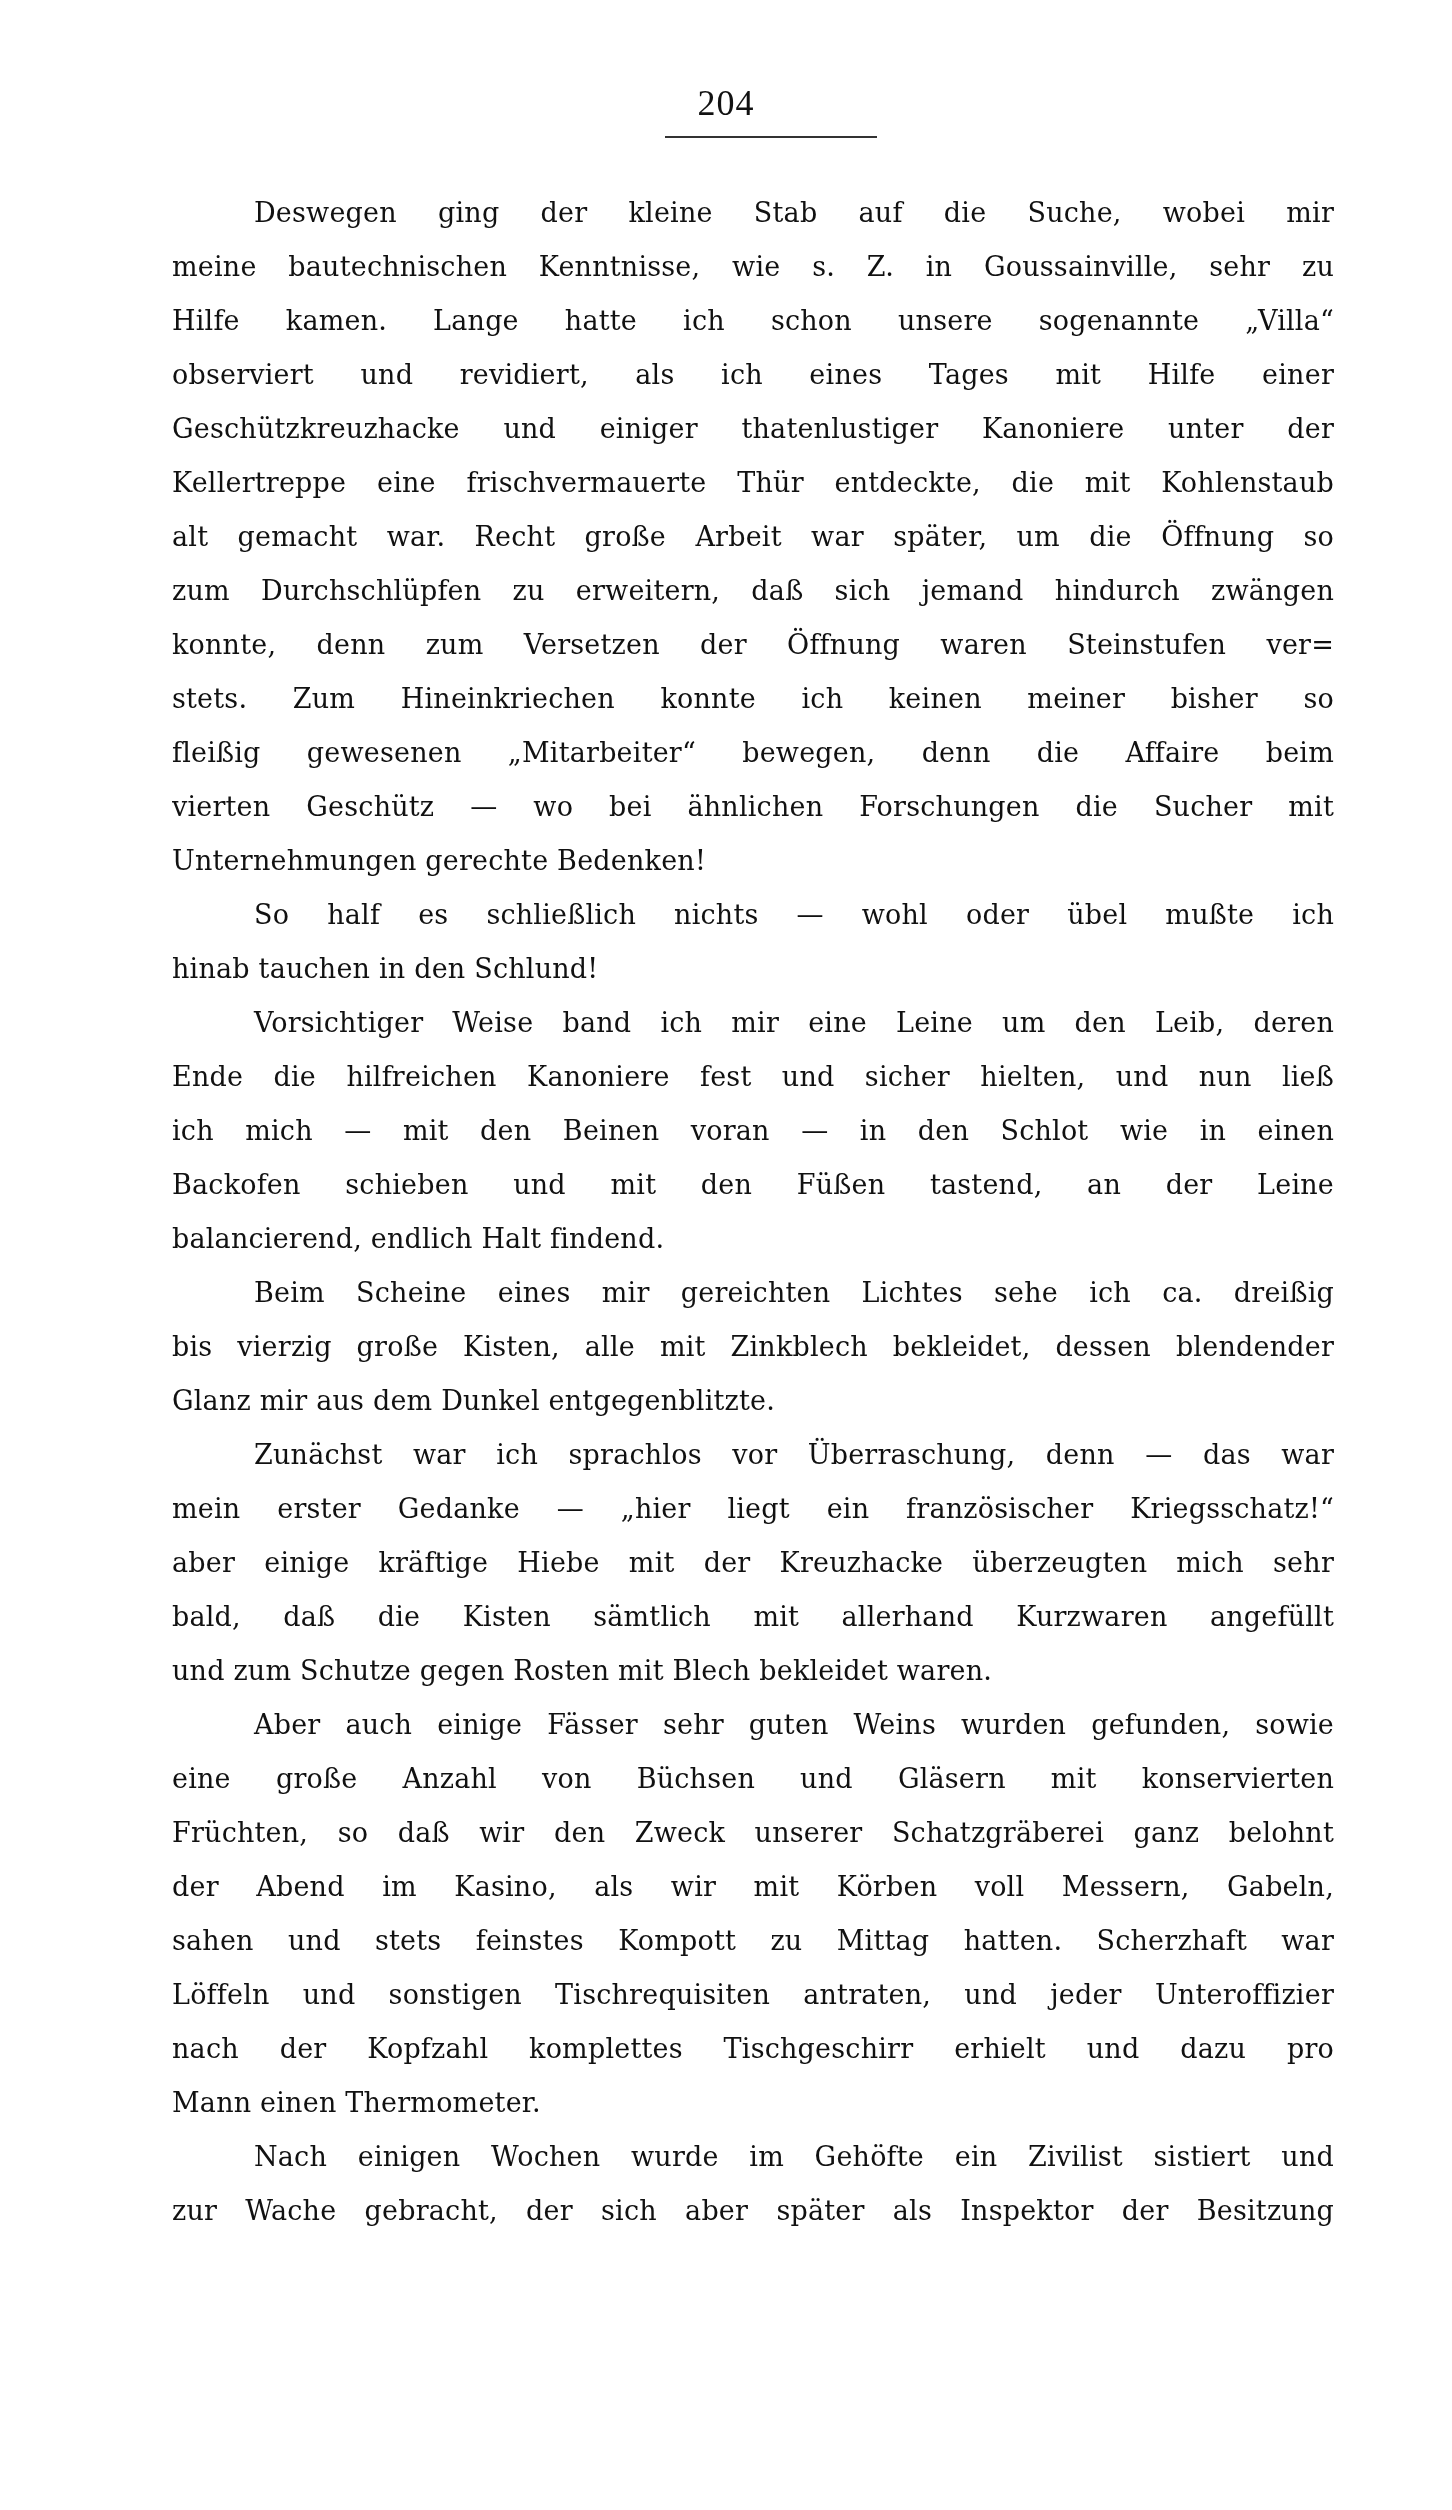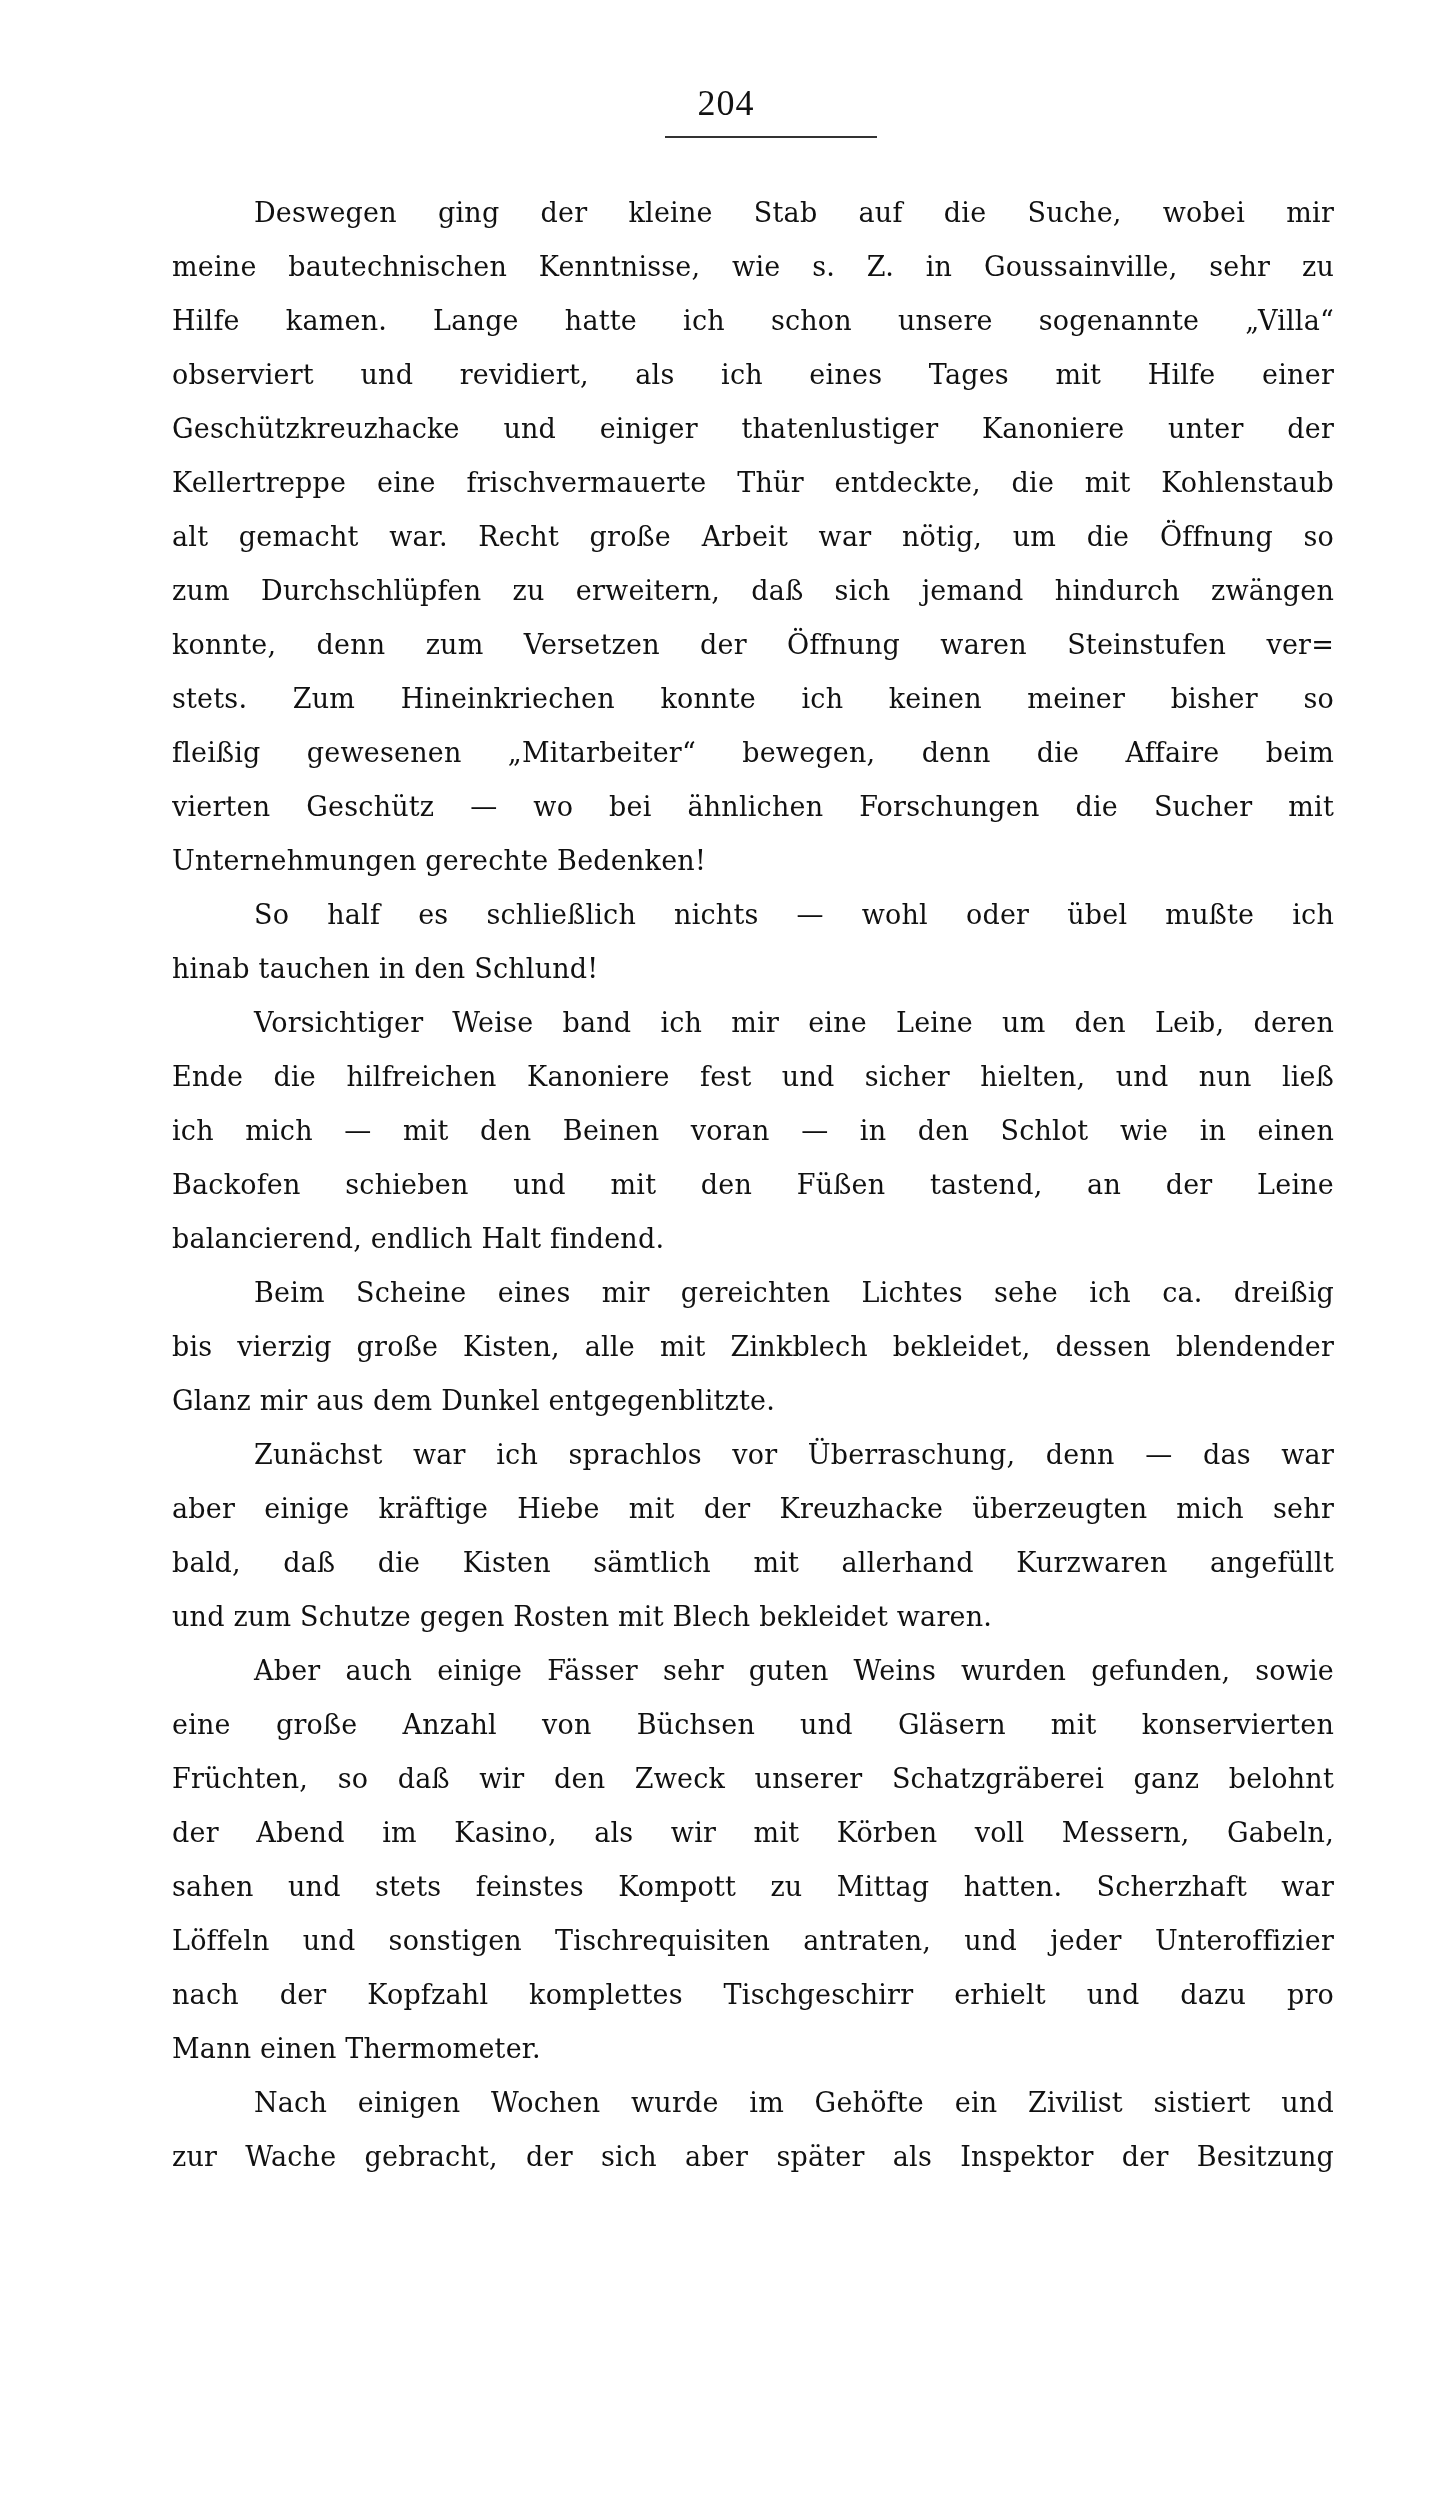--- a/index.html
+++ b/index.html
@@ -26,21 +26,21 @@
 
   <div class="body-text">
 
     <div class="para">
       <span class="line indent">Deswegen ging der kleine Stab auf die Suche, wobei mir</span>
       <span class="line">meine bautechnischen Kenntnisse, wie s. Z. in Goussainville, sehr zu</span>
       <span class="line">Hilfe kamen. Lange hatte ich schon unsere sogenannte „Villa“</span>
       <span class="line">observiert und revidiert, als ich eines Tages mit Hilfe einer</span>
       <span class="line">Geschützkreuzhacke und einiger thatenlustiger Kanoniere unter der</span>
       <span class="line">Kellertreppe eine frischvermauerte Thür entdeckte, die mit Kohlenstaub</span>
-      <span class="line">alt gemacht war. Recht große Arbeit war nötig, um die Öffnung so</span>
+      <span class="line">alt gemacht war. Recht große Arbeit war später, um die Öffnung so</span>
       <span class="line">zum Durchschlüpfen zu erweitern, daß sich jemand hindurch zwängen</span>
       <span class="line">konnte, denn zum Versetzen der Öffnung waren Steinstufen ver=</span>
       <span class="line">stets. Zum Hineinkriechen konnte ich keinen meiner bisher so</span>
       <span class="line">fleißig gewesenen „Mitarbeiter“ bewegen, denn die Affaire beim</span>
       <span class="line">vierten Geschütz — wo bei ähnlichen Forschungen die Sucher mit</span>
       <span class="line last">Unternehmungen gerechte Bedenken!</span>
     </div>
 
     <div class="para">
       <span class="line indent">So half es schließlich nichts — wohl oder übel mußte ich</span>
@@ -56,20 +56,21 @@
     </div>
 
     <div class="para">
       <span class="line indent">Beim Scheine eines mir gereichten Lichtes sehe ich ca. dreißig</span>
       <span class="line">bis vierzig große Kisten, alle mit Zinkblech bekleidet, dessen blendender</span>
       <span class="line last">Glanz mir aus dem Dunkel entgegenblitzte.</span>
     </div>
 
     <div class="para">
       <span class="line indent">Zunächst war ich sprachlos vor Überraschung, denn — das war</span>
+      <span class="line">mein erster Gedanke — „hier liegt ein französischer Kriegsschatz!“</span>
       <span class="line">aber einige kräftige Hiebe mit der Kreuzhacke überzeugten mich sehr</span>
       <span class="line">bald, daß die Kisten sämtlich mit allerhand Kurzwaren angefüllt</span>
       <span class="line last">und zum Schutze gegen Rosten mit Blech bekleidet waren.</span>
     </div>
 
     <div class="para">
       <span class="line indent">Aber auch einige Fässer sehr guten Weins wurden gefunden, sowie</span>
       <span class="line">eine große Anzahl von Büchsen und Gläsern mit konservierten</span>
       <span class="line">Früchten, so daß wir den Zweck unserer Schatzgräberei ganz belohnt</span>
       <span class="line">der Abend im Kasino, als wir mit Körben voll Messern, Gabeln,</span>

